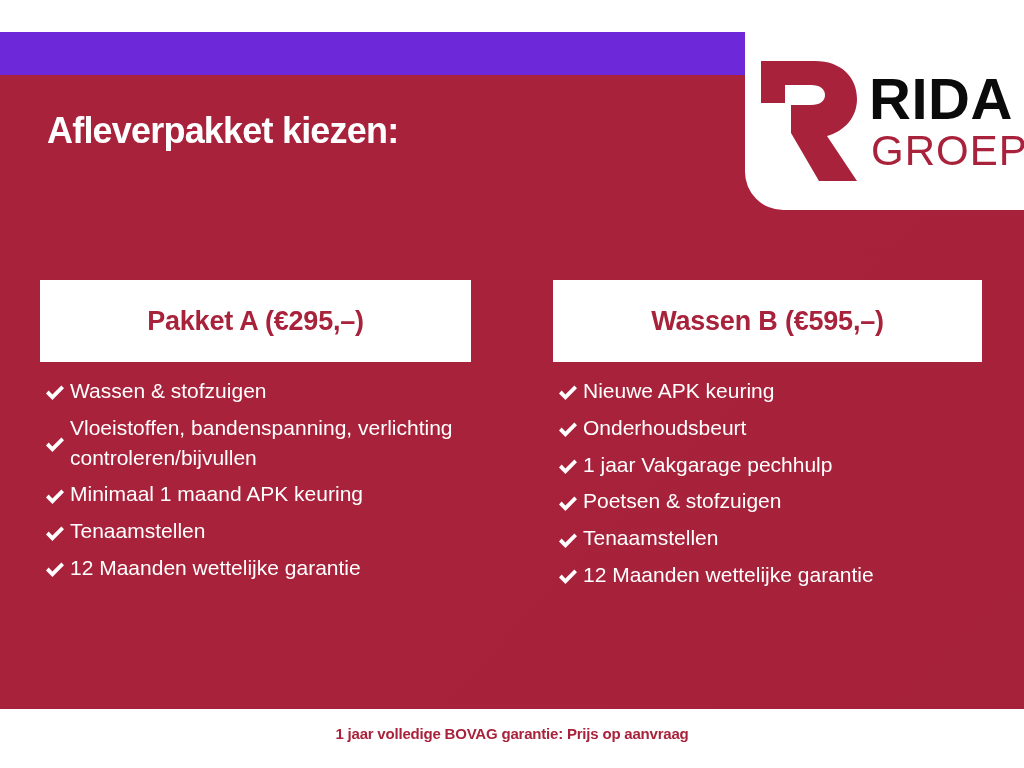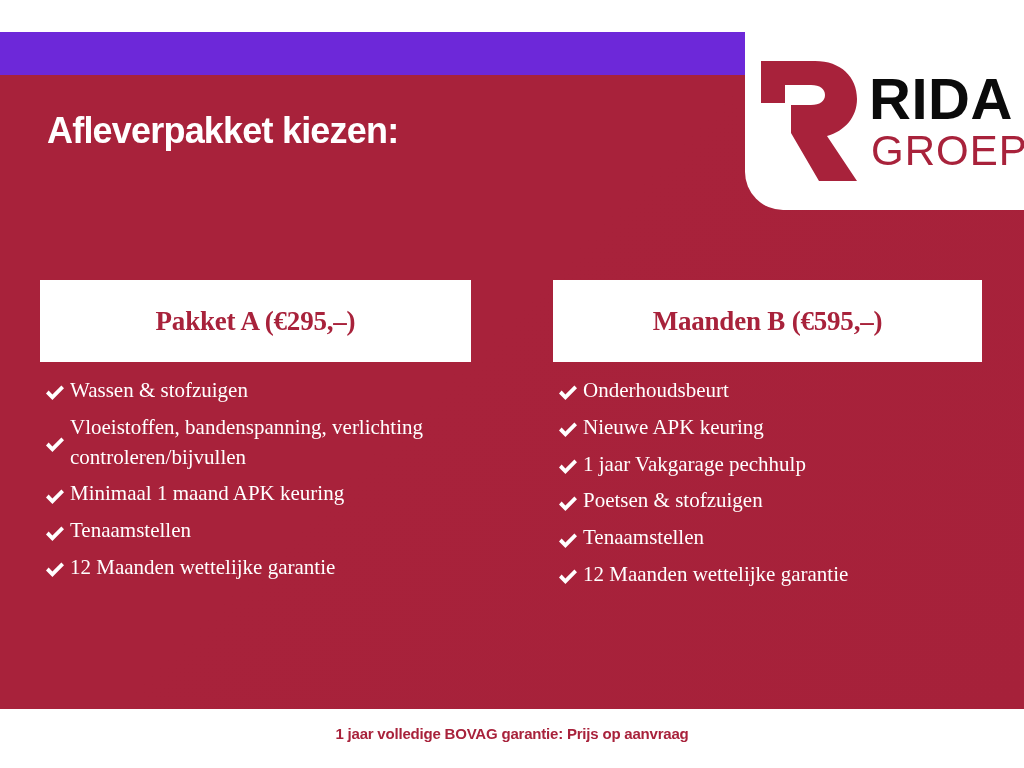--- a/index.html
+++ b/index.html
@@ -87,21 +87,21 @@
   }
 
   
   .columns {
     position:absolute;
     left:0; top:248px;
     width:1024px;
     display:flex;
     z-index:3;
   }
-  .col { position:relative;font-family:Liberation Serif, serif; }
+  .col { position:relative; }
   .col-a { margin-left:40px; width:431px; }
   .col-b { margin-left:82px; width:429px; }
 
   .pkg-head {
     background:#ffffff;
     height:82px;
     display:flex;
     align-items:center;
     justify-content:center;
   }
@@ -222,38 +222,38 @@
                 <path fill="#ffffff" d="M2 8.5 L4.6 5.6 L8.4 9.4 L17.4 0.6 L20 3.3 L8.4 15 Z"></path>
               </svg>
           </span>
           <span class="feature-text">12 Maanden wettelijke garantie</span>
         </li>
       </ul>
     </div>
 
     <div class="col col-b">
       <div class="pkg-head">
-        <span class="pkg-head-text">Maanden B (€595,–)</span>
+        <span class="pkg-head-text">Wassen B (€595,–)</span>
       </div>
       <ul class="feature-list">
         <li class="feature-item">
           <span class="check-icon">
             <svg width="22" height="18" viewBox="0 0 22 18">
                 <path fill="#ffffff" d="M2 8.5 L4.6 5.6 L8.4 9.4 L17.4 0.6 L20 3.3 L8.4 15 Z"></path>
               </svg>
           </span>
+          <span class="feature-text">Nieuwe APK keuring</span>
+        </li>
+        <li class="feature-item">
+          <span class="check-icon">
+            <svg width="22" height="18" viewBox="0 0 22 18">
+                <path fill="#ffffff" d="M2 8.5 L4.6 5.6 L8.4 9.4 L17.4 0.6 L20 3.3 L8.4 15 Z"></path>
+              </svg>
+          </span>
           <span class="feature-text">Onderhoudsbeurt</span>
-        </li>
-        <li class="feature-item">
-          <span class="check-icon">
-            <svg width="22" height="18" viewBox="0 0 22 18">
-                <path fill="#ffffff" d="M2 8.5 L4.6 5.6 L8.4 9.4 L17.4 0.6 L20 3.3 L8.4 15 Z"></path>
-              </svg>
-          </span>
-          <span class="feature-text">Nieuwe APK keuring</span>
         </li>
         <li class="feature-item">
           <span class="check-icon">
             <svg width="22" height="18" viewBox="0 0 22 18">
                 <path fill="#ffffff" d="M2 8.5 L4.6 5.6 L8.4 9.4 L17.4 0.6 L20 3.3 L8.4 15 Z"></path>
               </svg>
           </span>
           <span class="feature-text">1 jaar Vakgarage pechhulp</span>
         </li>
         <li class="feature-item">

